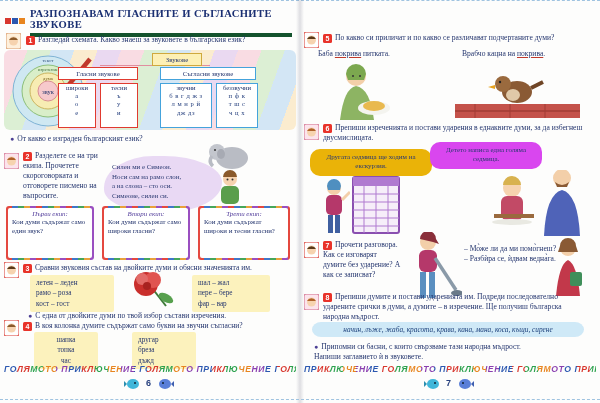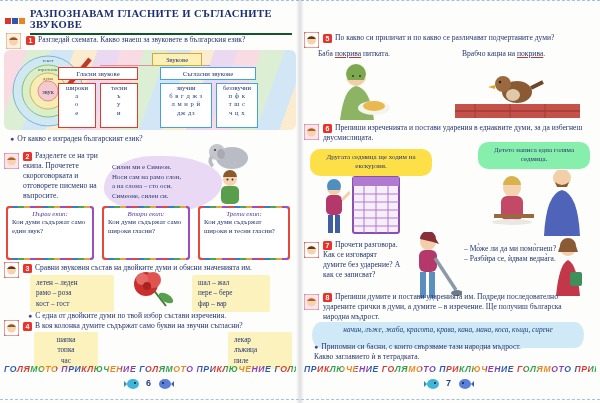--- a/index.html
+++ b/index.html
@@ -6,40 +6,40 @@
   #page{position:relative;width:600px;height:403px;background:#fdfdfc;overflow:hidden;
         font-family:"Liberation Serif",serif;color:#24356e;}
   .abs{position:absolute;}
   .t{font-size:7.6px;line-height:1.3;color:#24356e;}
   .num{display:inline-block;width:9px;height:9px;background:#e8332a;color:#fff;
        font-family:"Liberation Sans",sans-serif;font-weight:bold;font-size:7px;
        text-align:center;line-height:9px;border-radius:1.5px;margin-right:3px;vertical-align:-1px;}
   .bullet{color:#4b3f94;font-size:7px;margin-right:3px;}
   .ybox{background:#fcf2bd;border-radius:2px;padding:3px 6px;font-size:7.2px;line-height:1.45;}
   .title{font-weight:bold;font-size:10.6px;letter-spacing:.4px;color:#1a2f72;
-         border-bottom:2px solid #14532d;padding-bottom:3px;font-family:"Liberation Serif",serif;}
+         border-bottom:4px solid #14532d;padding-bottom:3px;font-family:"Liberation Serif",serif;}
   .logo-sq{display:inline-block;width:6px;height:6px;margin-right:1px;vertical-align:middle;}
   .diagram{background:repeating-linear-gradient(110deg,#f9dce3 0 22px,#dcefd4 22px 44px,
            #d3e6f5 44px 66px,#fbeccf 66px 88px,#ead9f1 88px 110px);border-radius:6px;}
   .dbox{position:absolute;background:#fff;text-align:center;font-size:6.8px;line-height:1.25;}
   .dbox.red{border:1.3px solid #e03a2f;}
   .dbox.blue{border:1.3px solid #44a3dc;}
   .dbox.root{background:#fdf0b5;border:1px solid #cfa93d;}
   .dlabel{font-size:6.6px;color:#24356e;}
   .letters{font-size:6.6px;letter-spacing:.5px;color:#223d7c;}
   .rainbow{background:repeating-linear-gradient(90deg,#e4483f 0 6px,#3f77c9 6px 12px,
            #46a65a 12px 18px,#e9a13b 18px 24px,#9a4fc0 24px 30px);padding:2px;border-radius:3px;}
   .teambox{background:#fff;border-radius:2px;padding:2px 4px;height:100%;box-sizing:border-box;}
   .teamhead{font-style:italic;font-size:6.9px;text-align:center;color:#523d9b;}
   .teamq{font-size:6.9px;line-height:1.35;color:#24356e;}
   .blob{background:#e9d9f4;border-radius:46% 54% 50% 50%/62% 52% 58% 44%;
         padding:6px 8px;font-size:6.9px;line-height:1.4;color:#2c3a72;}
   .bubble{border-radius:10px;padding:4px 6px;font-size:7px;line-height:1.35;text-align:center;color:#2c3a72;}
-  .pink{background:#fde047;}
-  .blue-b{background:#86efac;margin-left:48px;}
+  .pink{background:#eab308;}
+  .blue-b{background:#d946ef;}
   .uword{text-decoration:underline;text-decoration-color:#c0392b;}
   .wordband{background:#cfe9f7;border-radius:10px/55%;font-style:italic;font-size:7.3px;
             color:#1b3f7a;text-align:center;line-height:15px;}
   .band{font-family:"Liberation Sans",sans-serif;font-style:italic;font-weight:bold;
         font-size:8.6px;letter-spacing:.6px;white-space:nowrap;color:#2b57b0;}
   @supports ((-webkit-background-clip:text) or (background-clip:text)){
     .band{background:repeating-linear-gradient(90deg,#2b57b0 0 13px,#d8372e 13px 26px,
           #2ba14d 26px 39px,#e8851f 39px 52px,#8a3fb0 52px 65px);
           -webkit-background-clip:text;background-clip:text;color:transparent;}
   }
@@ -199,24 +199,24 @@
       <path d="M3 7 a5 5 0 0 1 9 0" fill="#8a5a2b"></path>
   </svg>
   <div class="abs t" style="left:23px;top:321px;width:272px;">
     <span class="num">4</span><span>В коя колонка думите съдържат само букви на звучни съгласни?</span>
   </div>
   <div class="abs ybox" style="left:34px;top:332px;width:52px;text-align:center;">
     <div>шапка</div>
     <div>топка</div>
     <div>час</div>
   </div>
-  <div class="abs ybox" style="left:228px;top:332px;width:52px;">
-    <div>лекар</div>
-    <div>лъжица</div>
-    <div>пиле</div>
+  <div class="abs ybox" style="left:132px;top:332px;width:52px;">
+    <div>другар</div>
+    <div>бреза</div>
+    <div>дъжд</div>
   </div>
 
   <div class="abs band" style="left:4px;top:364px;width:292px;overflow:hidden;">ГОЛЯМОТО ПРИКЛЮЧЕНИЕ  ГОЛЯМОТО ПРИКЛЮЧЕНИЕ  ГОЛЯМОТО</div>
   <svg class="abs" style="left:124px;top:377px" width="16" height="14">
     <ellipse cx="9" cy="7" rx="6" ry="5" fill="#3fb6d9"></ellipse>
       <polygon points="3,7 -1,3 -1,11" fill="#2b8fb0"></polygon>
     <circle cx="11" cy="6" r="1" fill="#123"></circle>
   </svg>
   <div class="abs pagenum" style="left:146px;top:378px;">6</div>
   <svg class="abs" style="left:158px;top:377px" width="16" height="14">
@@ -336,24 +336,24 @@
   </svg>
 
   <svg class="abs" style="left:304px;top:294px" width="15" height="16">
     <rect x="0" y="0" width="15" height="16" rx="2" fill="#fce4ec" stroke="#d06a8a" stroke-width="1"></rect>
     <circle cx="7.5" cy="8" r="4.5" fill="#f6d3af"></circle>
       <path d="M3 7 a5 5 0 0 1 9 0" fill="#b0622a"></path>
   </svg>
   <div class="abs t" style="left:323px;top:292px;width:266px;">
     <span class="num">8</span><span>Препиши думите и постави ударенията им. Подреди последователно ударените срички в думи, а думите – в изречение. Ще получиш българска народна мъдрост.</span>
   </div>
-  <div class="abs wordband" style="left:312px;top:322px;width:272px;height:26px;">начин, лъже, жаба, красота, крава, кана, мана, коса, къщи, сирене</div>
+  <div class="abs wordband" style="left:312px;top:322px;width:272px;height:15px;">начин, лъже, жаба, красота, крава, кана, мана, коса, къщи, сирене</div>
   <div class="abs t" style="left:314px;top:342px;width:272px;">
     <span class="bullet">●</span><span>Припомни си басни, с които свързваме тази народна мъдрост.</span>
-    <div>Какво заглавието ѝ в тетрадката.</div>
+    <div>Напиши заглавието ѝ в звуковете.</div>
   </div>
 
   <div class="abs band" style="left:304px;top:364px;width:292px;overflow:hidden;">ПРИКЛЮЧЕНИЕ  ГОЛЯМОТО ПРИКЛЮЧЕНИЕ  ГОЛЯМОТО ПРИКЛЮЧЕНИЕ</div>
   <svg class="abs" style="left:424px;top:377px" width="16" height="14">
     <ellipse cx="9" cy="7" rx="6" ry="5" fill="#3fb6d9"></ellipse>
       <polygon points="3,7 -1,3 -1,11" fill="#2b8fb0"></polygon>
     <circle cx="11" cy="6" r="1" fill="#123"></circle>
   </svg>
   <div class="abs pagenum" style="left:446px;top:378px;">7</div>
   <svg class="abs" style="left:458px;top:377px" width="16" height="14">

